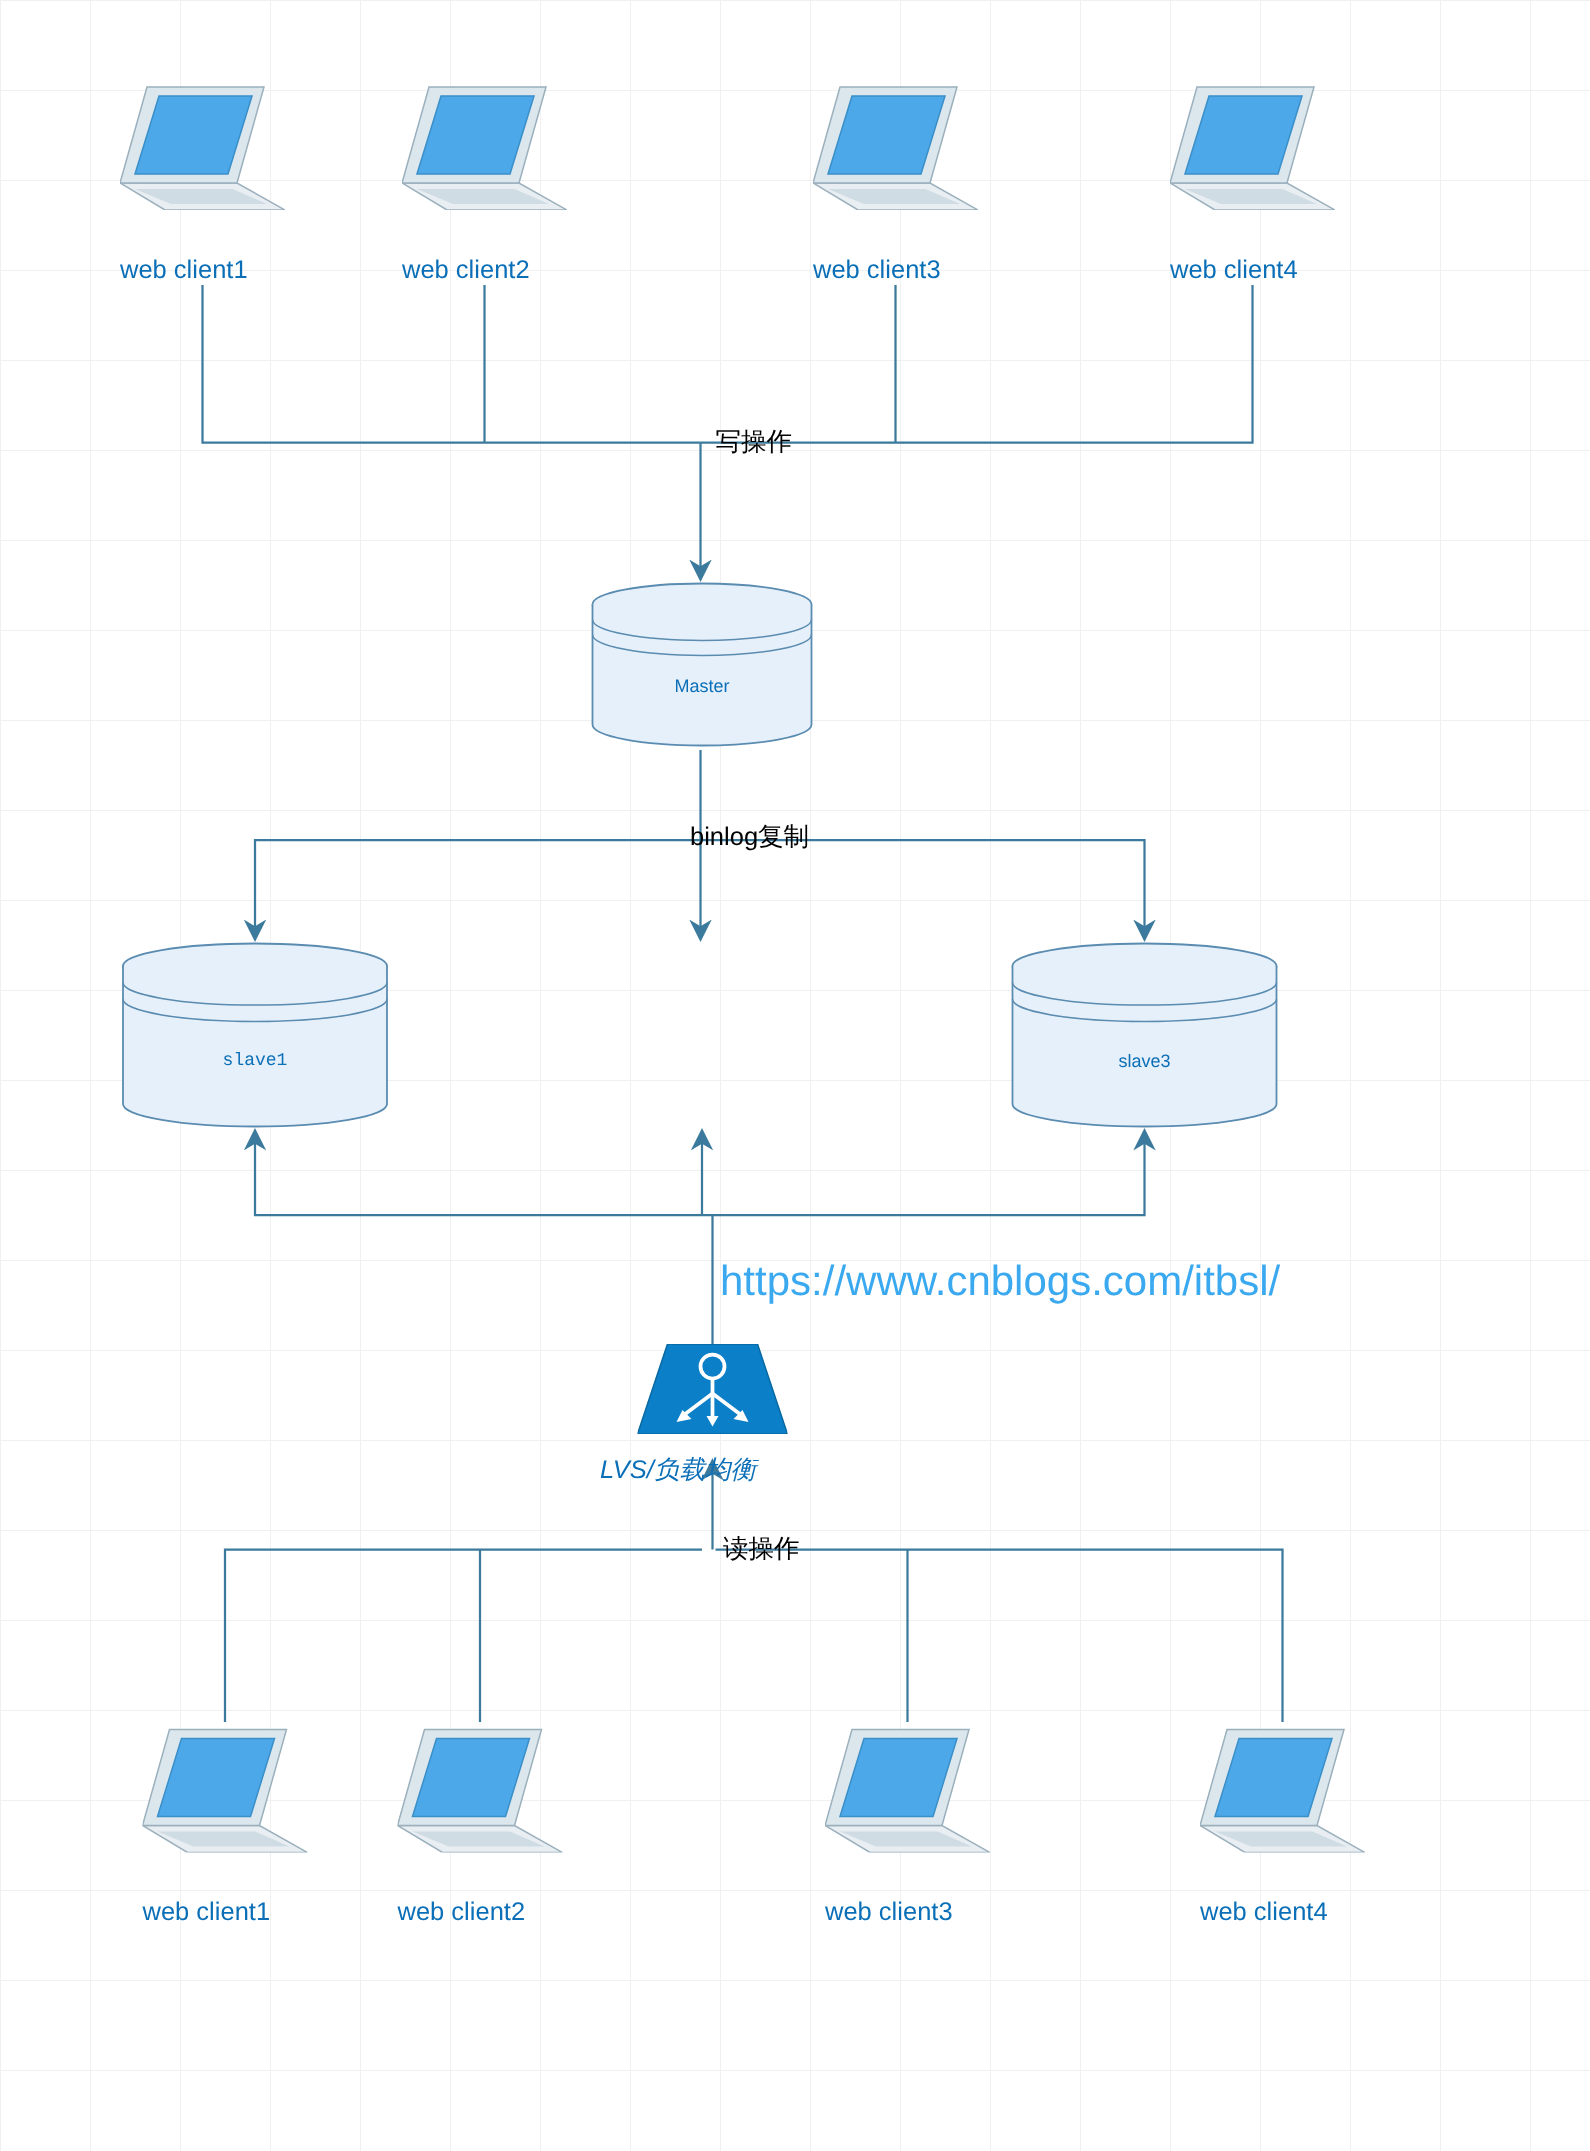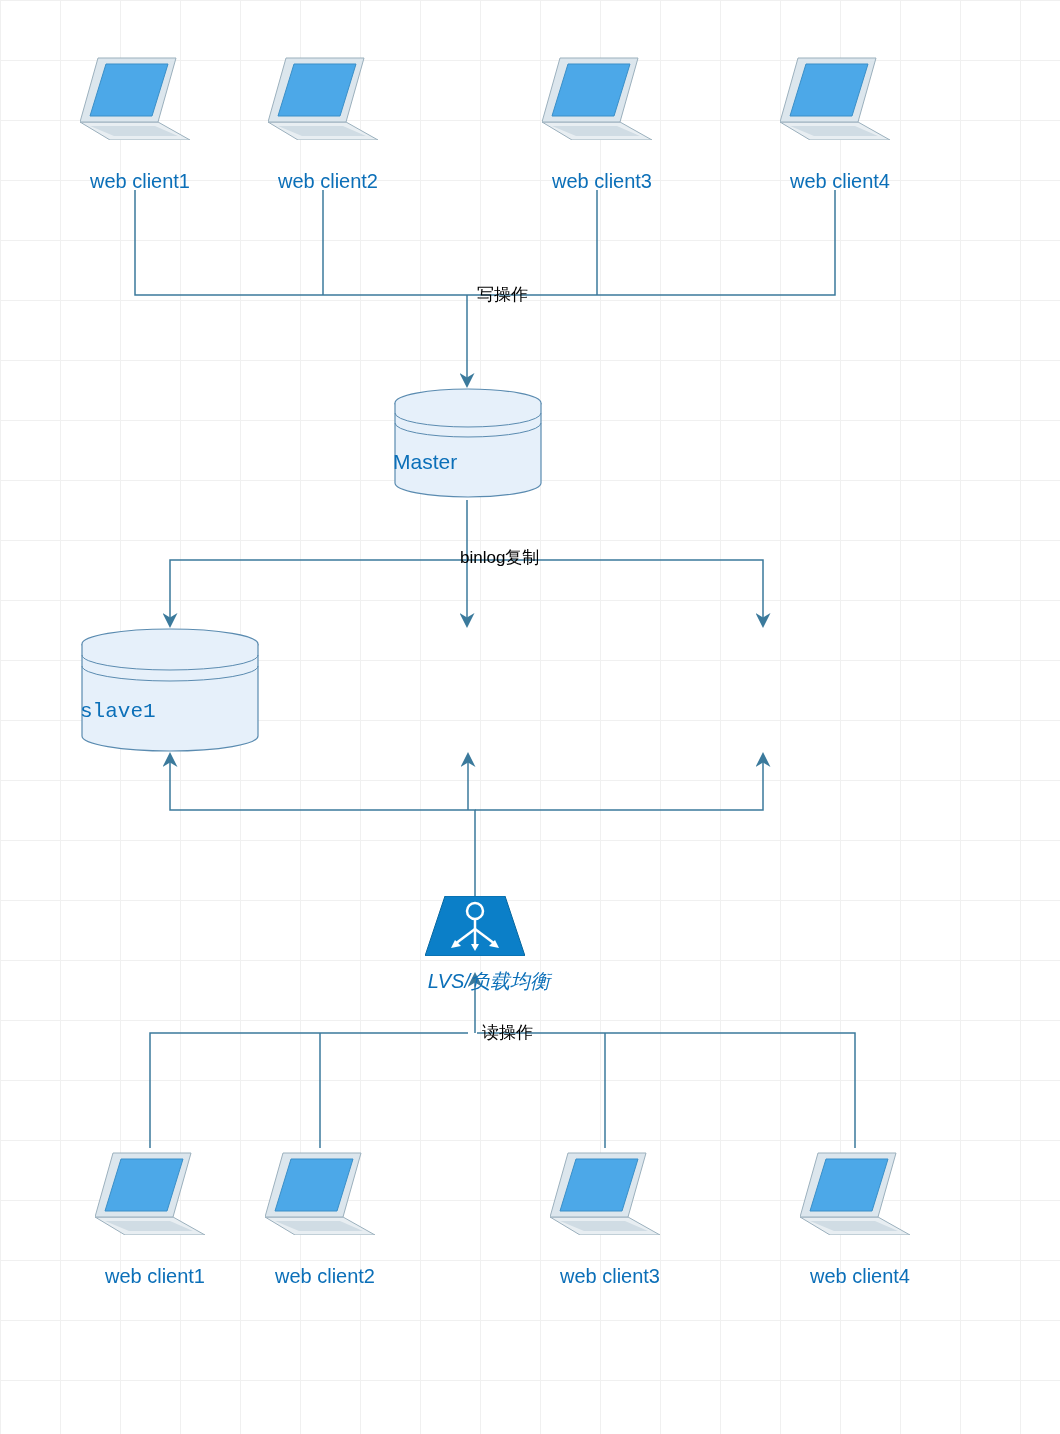--- a/index.html
+++ b/index.html
@@ -18,32 +18,32 @@
   background-size: 60px 60px;
 }
 .laptop {
   position: absolute;
   width: 110px;
   height: 90px;
 }
 .label {
   position: absolute;
   color: #0b6fb8;
-  font-size: 20px;
-  text-align: right;
+  font-size: 17px;
+  text-align: left;
   font-weight: 500;
 }
 .db-cylinder {
   position: absolute;
 }
 .db-label {
   position: absolute;
   color: #0b6fb8;
-  font-size: 21px;
-  text-align: left;
+  font-size: 12px;
+  text-align: center;
   width: 100%;
   font-weight: 500;
 }
 .conn-label {
   position: absolute;
   color: #000;
   font-size: 17px;
   font-weight: 400;
   text-align: left;
 }
@@ -159,21 +159,31 @@
     <svg width="180" height="125" viewBox="0 0 180 125">
       <ellipse cx="90" cy="16" rx="88" ry="15" fill="#e6f0fa" stroke="#5a8bb0" stroke-width="1.2"></ellipse>
       <path d="M 2 16 L 2 108 A 88 15 0 0 0 178 108 L 178 16" fill="#e6f0fa" stroke="#5a8bb0" stroke-width="1.2"></path>
       <path d="M 2 27 A 88 15 0 0 0 178 27" fill="none" stroke="#5a8bb0" stroke-width="1"></path>
       <path d="M 2 38 A 88 15 0 0 0 178 38" fill="none" stroke="#5a8bb0" stroke-width="1"></path>
     </svg>
     <div class="db-label" style="top:72px;font-family:Liberation Mono, monospace;">slave1</div>
   </div>
 
 
-
+  <div class="db-cylinder" style="left:673px; top:628px; width:180px; height:125px;">
+    <svg width="180" height="125" viewBox="0 0 180 125">
+      <ellipse cx="90" cy="16" rx="88" ry="15" fill="#e6f0fa" stroke="#5a8bb0" stroke-width="1.2"></ellipse>
+      <path d="M 2 16 L 2 108 A 88 15 0 0 0 178 108 L 178 16" fill="#e6f0fa" stroke="#5a8bb0" stroke-width="1.2"></path>
+      <path d="M 2 27 A 88 15 0 0 0 178 27" fill="none" stroke="#5a8bb0" stroke-width="1"></path>
+      <path d="M 2 38 A 88 15 0 0 0 178 38" fill="none" stroke="#5a8bb0" stroke-width="1"></path>
+    </svg>
+    <div class="db-label" style="top:72px;">slave3</div>
+  </div>
+
+  <div class="watermark" style="left:480px; top:838px;">https://www.cnblogs.com/itbsl/</div>
 
   <div style="position:absolute; left:425px; top:896px; width:100px;">
     <svg width="100" height="60">
         <use href="#lb-shape"></use>
       </svg>
   </div>
   <div class="label" style="left:400px; top:968px; width:150px;font-style:italic;">LVS/负载均衡</div>
 
   <div class="conn-label" style="left:482px; top:1021px;">读操作</div>
 

